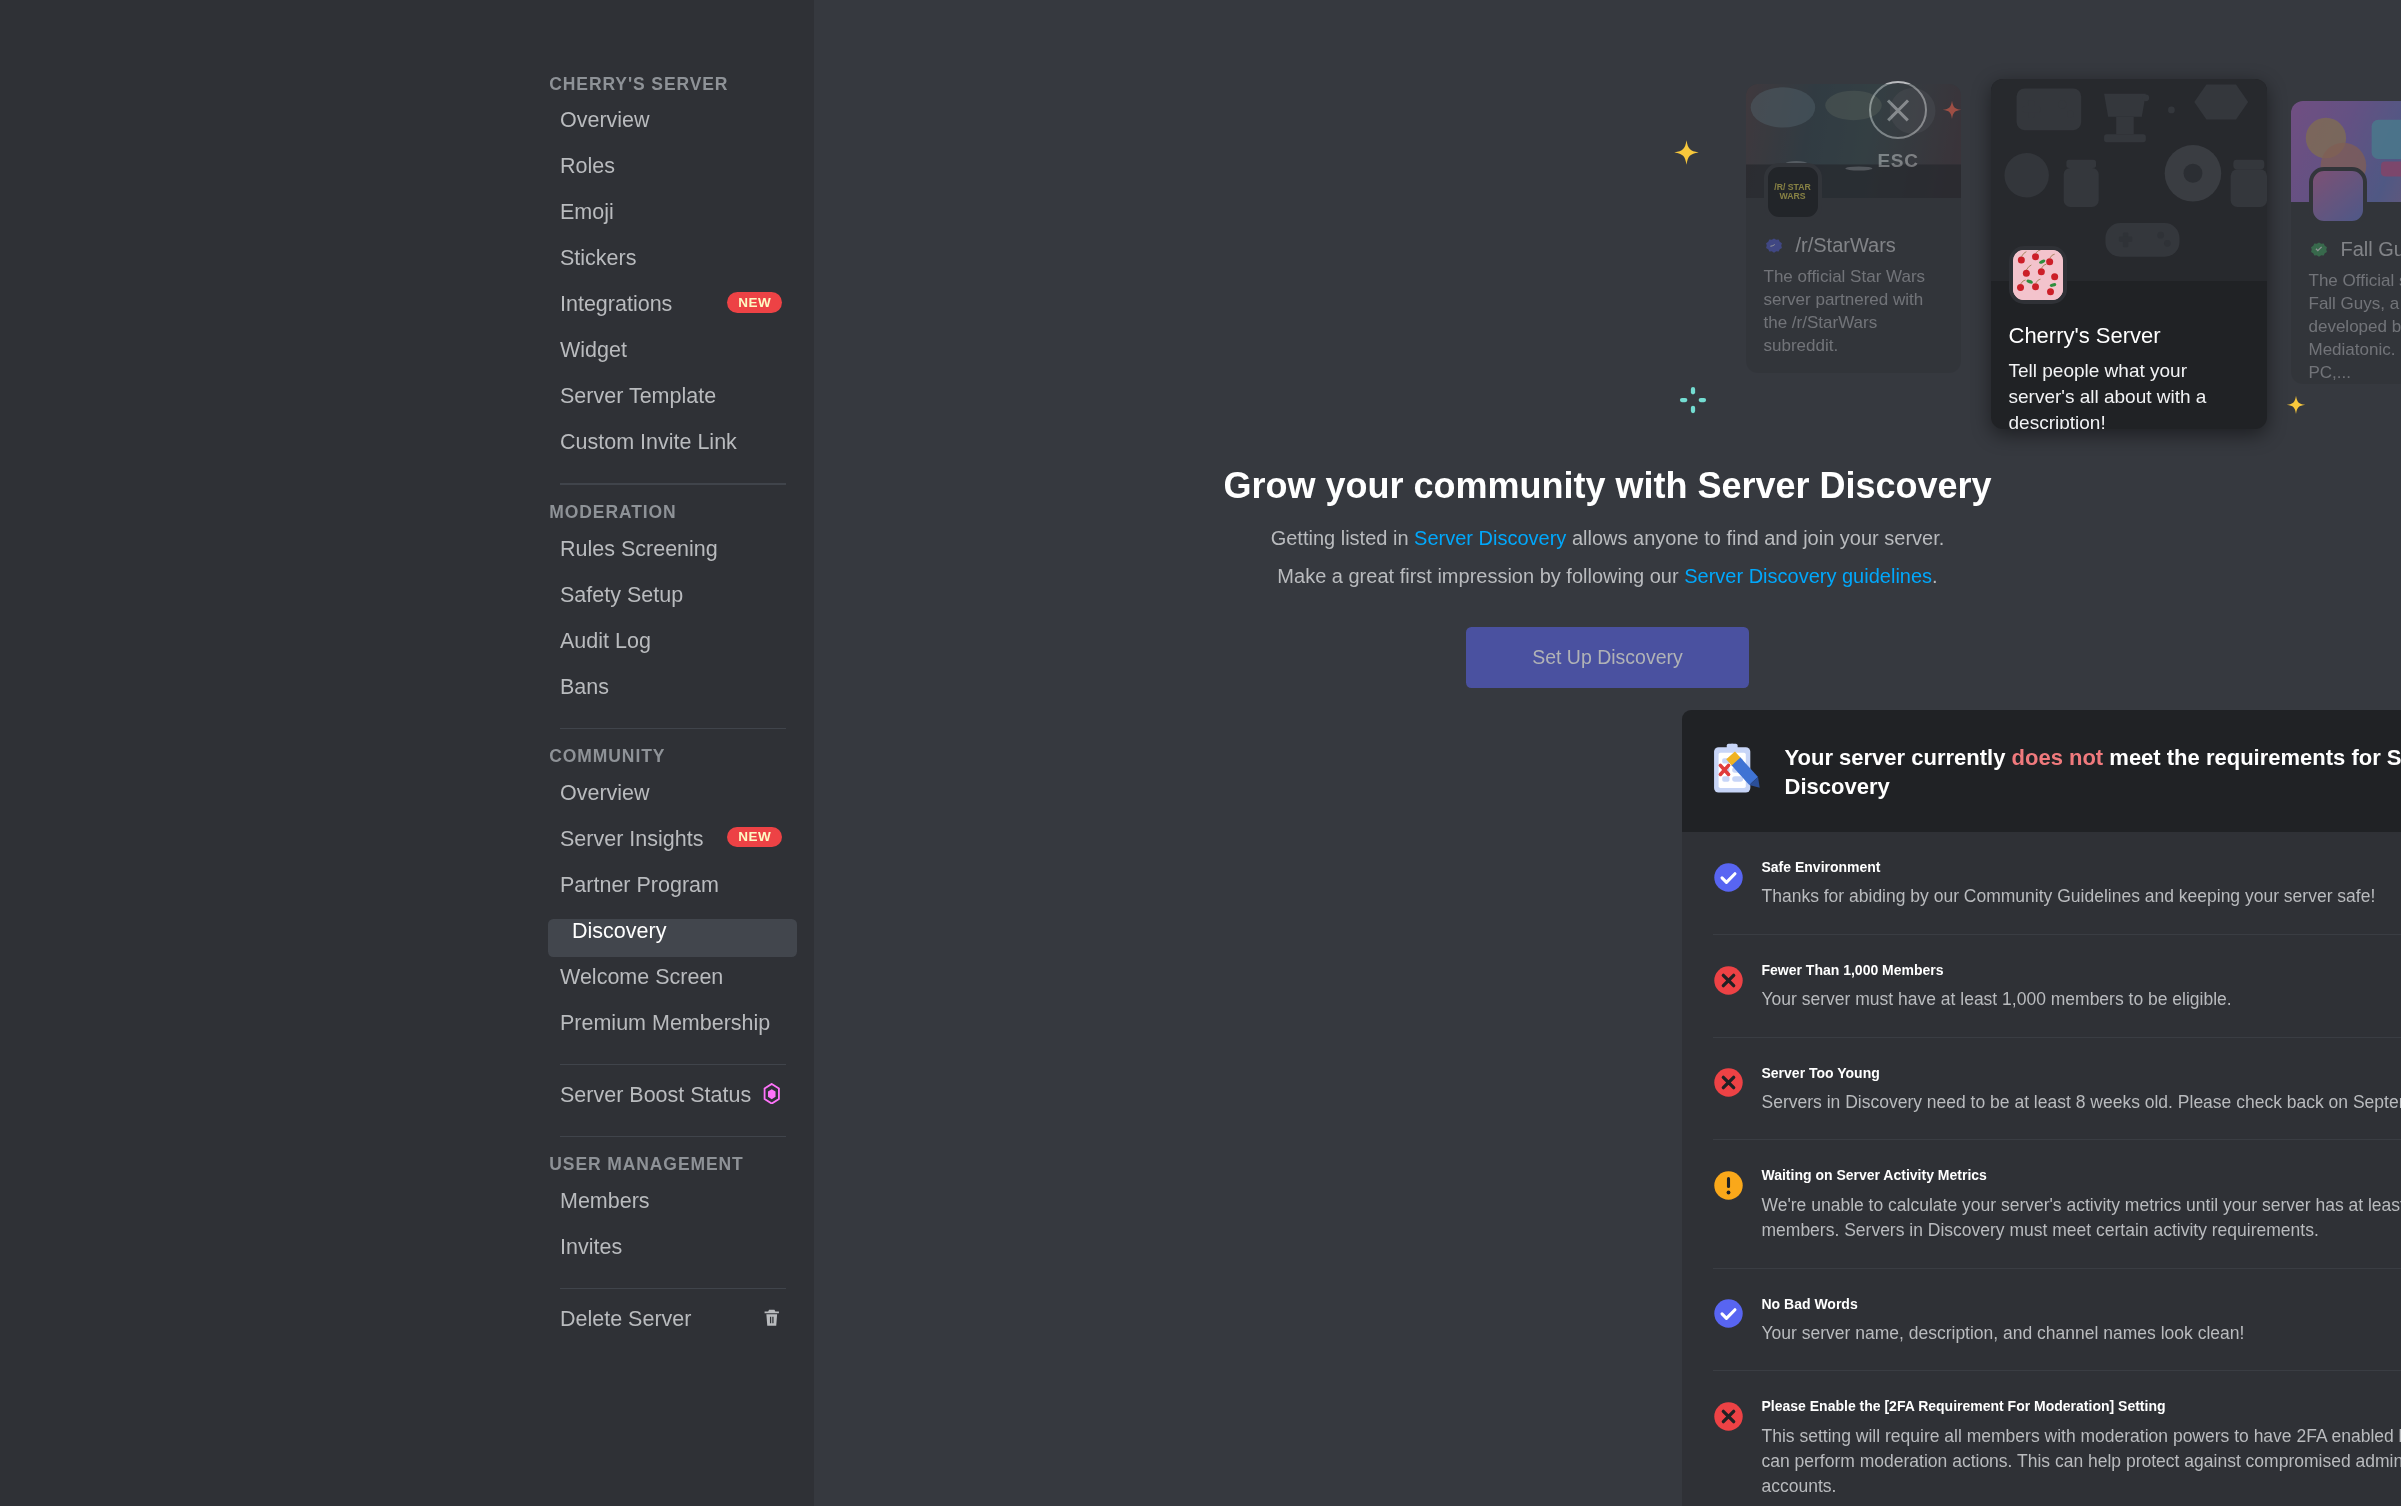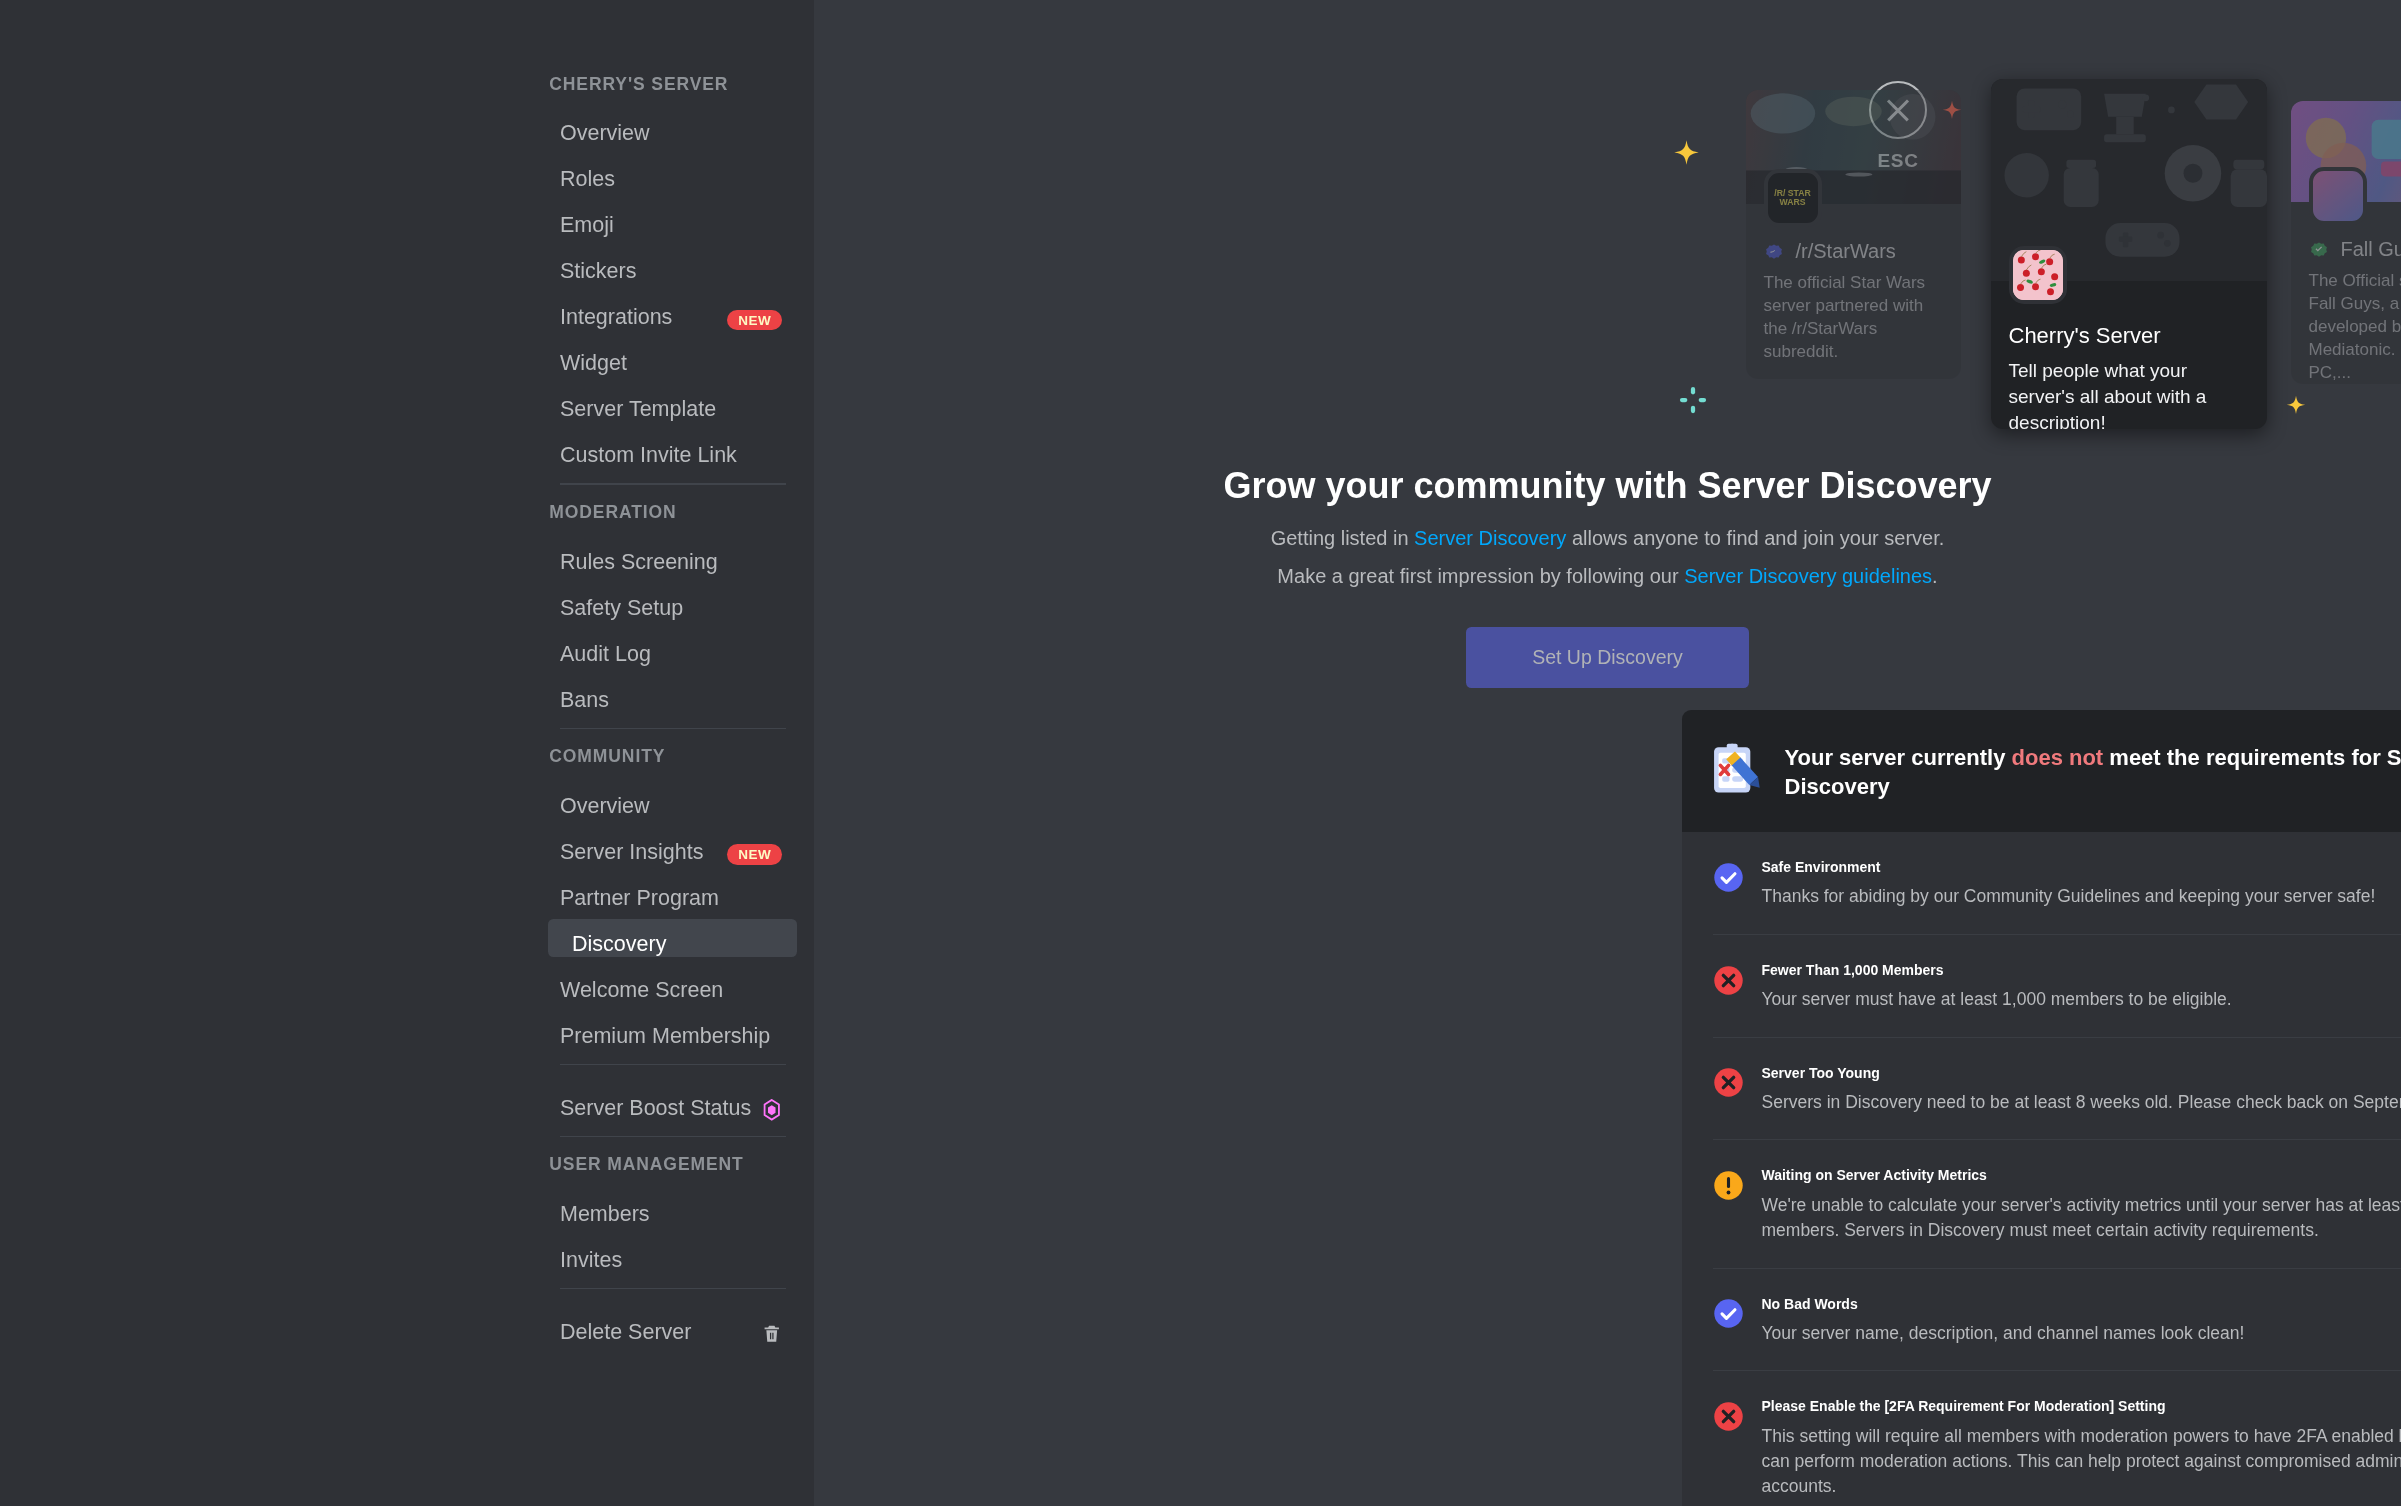--- a/index.html
+++ b/index.html
@@ -27,21 +27,21 @@
     font-size: 17.5px;
     font-weight: bold;
     letter-spacing: 0.9px;
     color: #8e9297;
     text-transform: uppercase;
     padding: 0 0 4px 1.3px;
     margin-bottom: 9.4px;
   }
   .nav-item {
     display: flex;
-    align-items: flex-end;
+    align-items: flex-start;
     justify-content: space-between;
     height: 38px;
     padding: 0 15px 0 12px;
     border-radius: 5.4px;
     margin-bottom: 8px;
     color: #b9bbbe;
     font-size: 21.5px;
     cursor: pointer;
   }
   .nav-item.active { background: #42464d; color: #ffffff; padding-left: 24px; }
@@ -151,21 +151,21 @@
   #card-center .banner-pattern {
     width: 100%; height: 202px;
     background: #27292d;
     position: relative; overflow: hidden;
   }
   #card-center .card-name { font-size: 22px; color: #fff; }
   #card-center .card-desc { font-size: 19px; color: #f2f3f5; }
 
   
   #card-left {
-    left: 932px; top: 90px;
+    left: 932px; top: 84px;
     width: 215px; height: 289px;
     z-index: 2;
   }
   #card-left .card-banner {
     height: 114px;
     background: linear-gradient(100deg,#4b3a3c 0%,#2c3f47 30%,#32484a 55%,#402c33 100%);
   }
   
   #card-right {
     left: 1477px; top: 101px;

